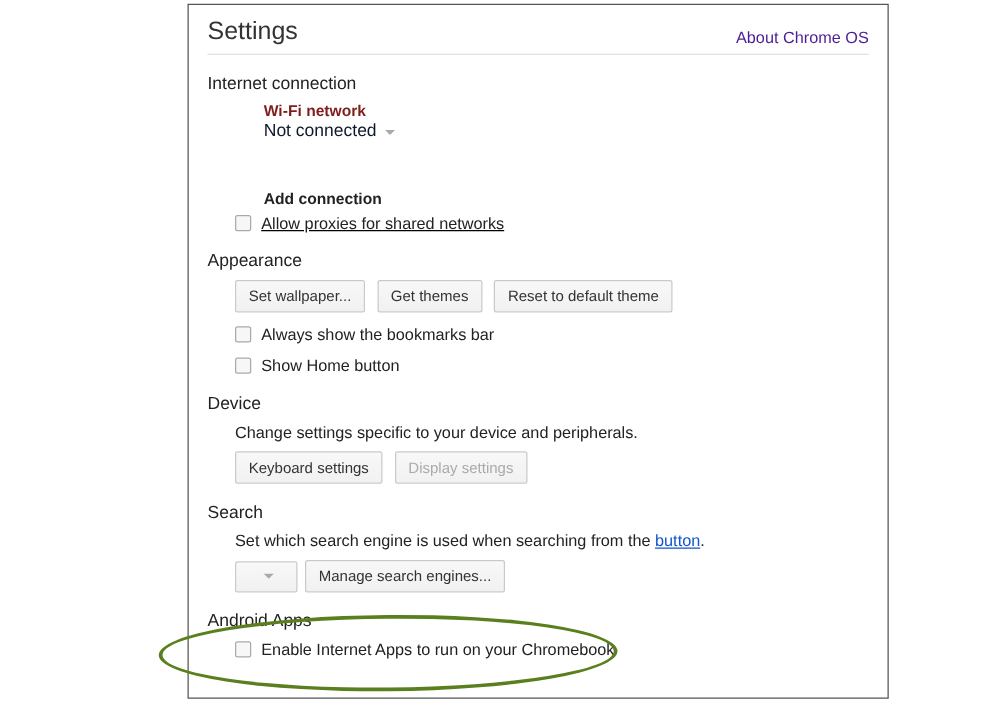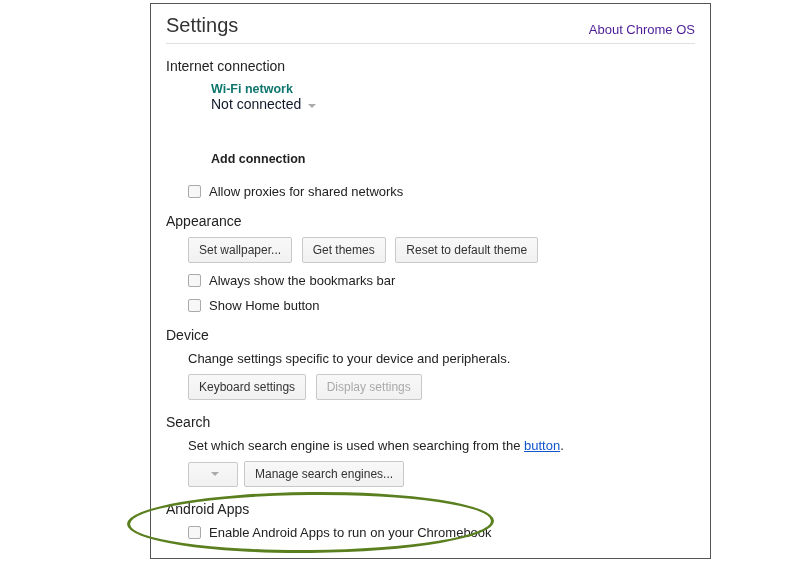--- a/index.html
+++ b/index.html
@@ -47,21 +47,21 @@
   }
   .section-body {
     padding-left: 22px;
   }
   .indent-more {
     padding-left: 45px;
   }
   .wifi-label {
     font-size: 12.5px;
     font-weight: bold;
-    color: #0f766e;
+    color: #7f1d1d;
   }
   .wifi-status {
     font-size: 14px;
     color: #0f172a;
   }
   .dropdown-caret {
     display: inline-block;
     width: 0; height: 0;
     border-left: 4px solid transparent;
     border-right: 4px solid transparent;
@@ -154,21 +154,21 @@
     <div>
       <div class="wifi-label">Wi-Fi network</div>
       <div>
         <span class="wifi-status">Not connected</span>
         <span class="dropdown-caret"></span>
       </div>
     </div>
     <div class="add-conn">Add connection</div>
   </div>
   <div class="section-body">
-    <div class="row" style="margin-top:18px;">
+    <div class="row" style="margin-top:5px;text-decoration:underline;">
       <div class="checkbox"></div>
       <div class="row-label">Allow proxies for shared networks</div>
     </div>
   </div>
 
   <div class="section-title">Appearance</div>
   <div class="section-body">
     <div>
       <span class="btn">Set wallpaper...</span>
       <span class="btn">Get themes</span>
@@ -203,19 +203,19 @@
         <span class="dropdown-caret"></span>
       </span>
       <span class="btn">Manage search engines...</span>
     </div>
   </div>
 
   <div class="section-title">Android Apps</div>
   <div class="section-body">
     <div class="row" style="margin-top:4px;">
       <div class="checkbox"></div>
-      <div class="row-label">Enable Android Apps to run on your Chromebook</div>
+      <div class="row-label">Enable Internet Apps to run on your Chromebook</div>
     </div>
   </div>
 
 </div>
 
 <div class="highlight-oval"></div>
 
 </body></html>

